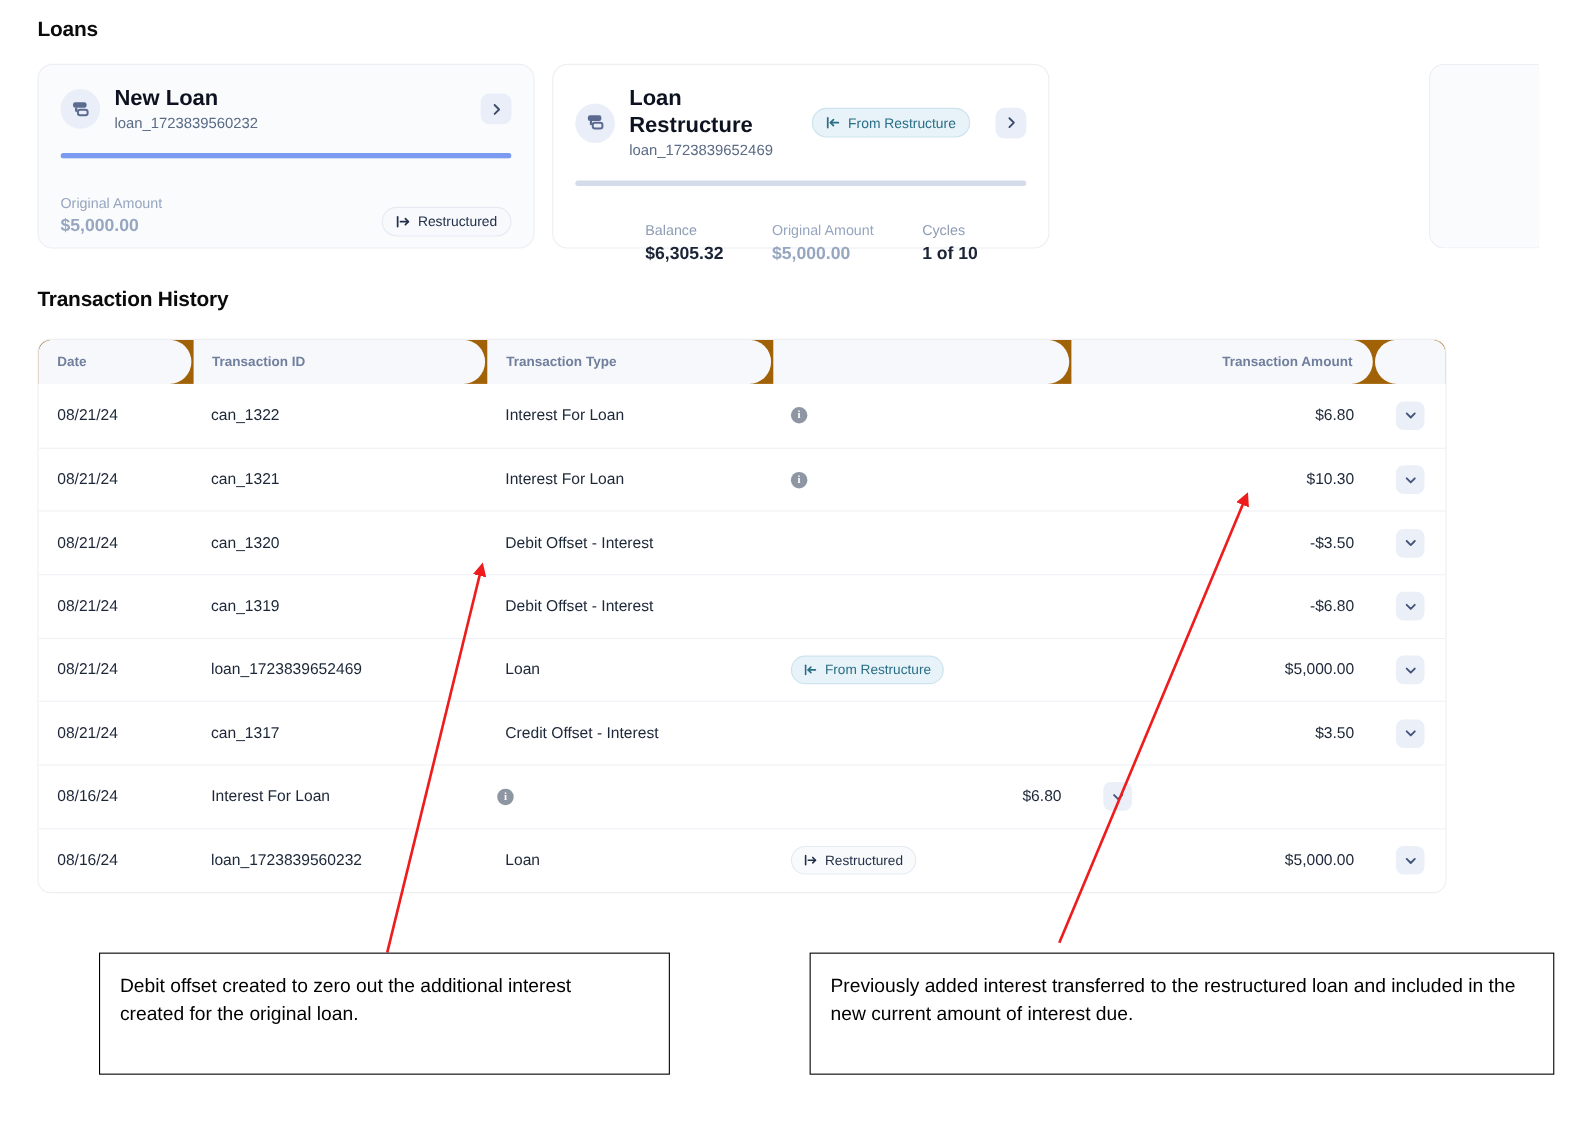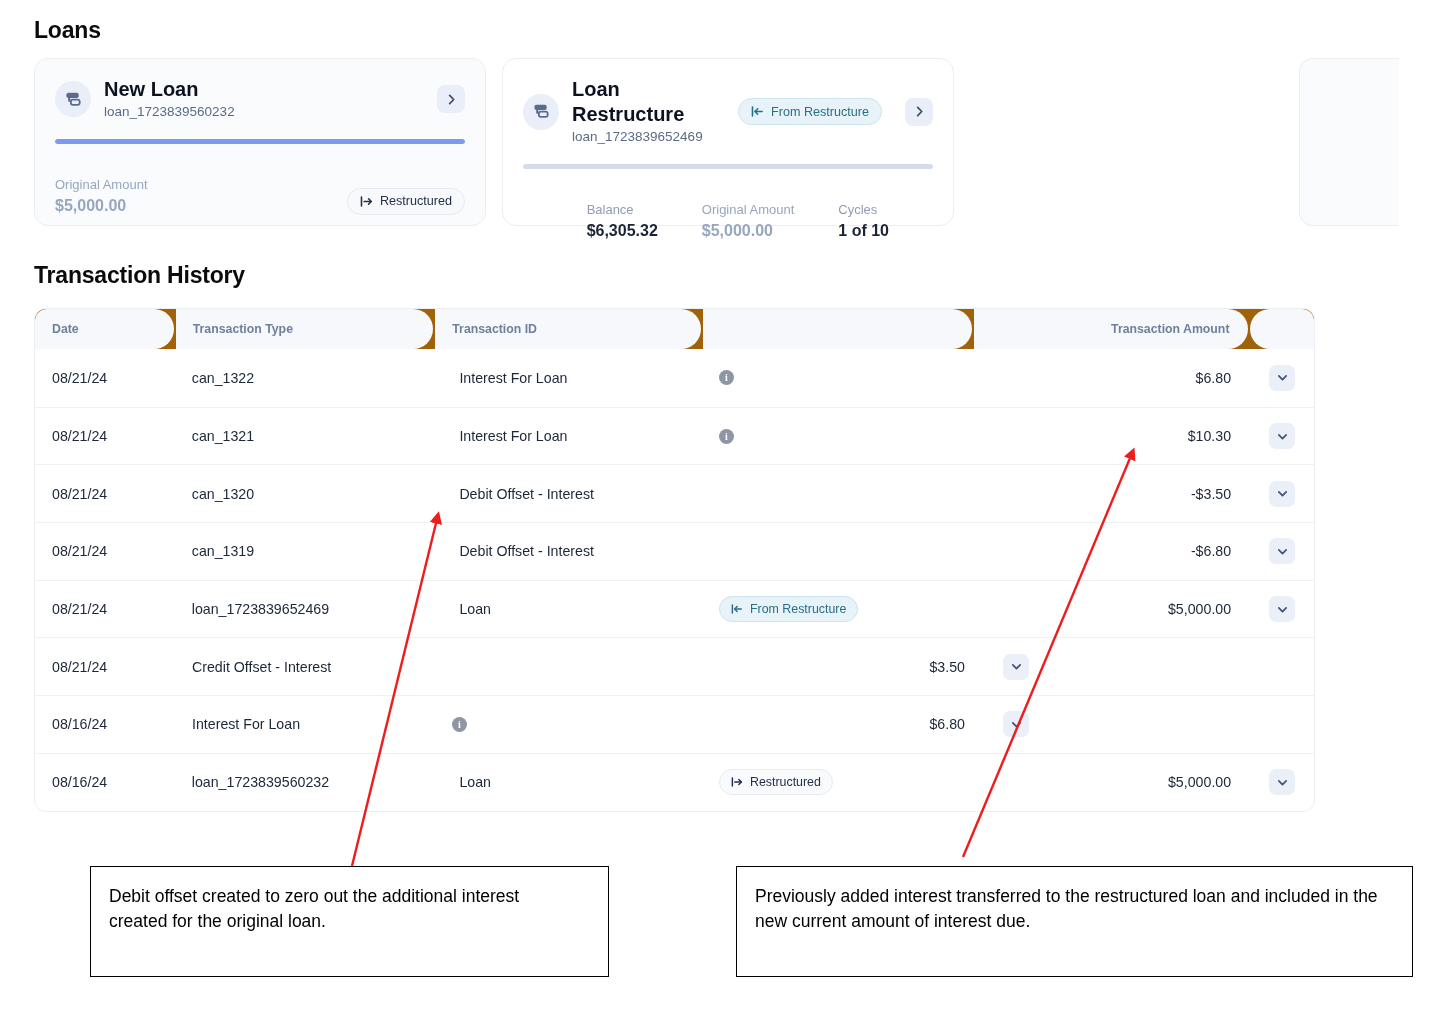--- a/index.html
+++ b/index.html
@@ -8,21 +8,21 @@
     width: 1442px; height: 1036px;
     background: #ffffff;
     font-family: "Liberation Sans", sans-serif;
     -webkit-font-smoothing: antialiased;
   }
   #root { position: relative; width: 1442px; height: 1036px; overflow: hidden; }
 
   
   .section-title {
     position: absolute;
-    font-size: 23px;
+    font-size: 19px;
     font-weight: bold;
     color: #0b0b0c;
     letter-spacing: -0.2px;
   }
   #loans-title { left: 34px; top: 17px; }
   #history-title { left: 34px; top: 262px; }
 
   
   .cards-row { position: absolute; left: 34px; top: 58px; width: 1390px; height: 168px; }
   .loan-card {
@@ -259,22 +259,22 @@
     </div>
 
     <div class="loan-card" id="card-sliver"></div>
   </div>
 
   <div class="section-title" id="history-title">Transaction History</div>
 
   <div id="txn-table">
     <div class="thead">
       <div class="th col-date">Date</div>
+      <div class="th col-id">Transaction ID</div>
       <div class="th col-type">Transaction Type</div>
-      <div class="th col-id">Transaction ID</div>
       <div class="th col-badge"></div>
       <div class="th col-amount right">Transaction Amount</div>
       <div class="th col-exp"></div>
     </div>
     <div id="tbody">
         <div class="trow">
           <div class="td date col-date">08/21/24</div>
           <div class="td id col-id">can_1322</div>
           <div class="td type col-type">Interest For Loan</div>
           <div class="td badge col-badge">
@@ -351,20 +351,21 @@
           <div class="td exp col-exp">
             <span class="chevron-btn">
               <svg width="11" height="11" viewBox="0 0 12 12" aria-hidden="true">
                 <path d="M2 4.2 L6 8.2 L10 4.2" fill="none" stroke="#44557a" stroke-width="1.9" stroke-linecap="round" stroke-linejoin="round"></path>
               </svg>
             </span>
           </div>
         </div>
         <div class="trow">
           <div class="td date col-date">08/21/24</div>
+          <div class="td id col-id">can_1317</div>
           <div class="td type col-type">Credit Offset - Interest</div>
           <div class="td badge col-badge"></div>
           <div class="td amount col-amount">$3.50</div>
           <div class="td exp col-exp">
             <span class="chevron-btn">
               <svg width="11" height="11" viewBox="0 0 12 12" aria-hidden="true">
                 <path d="M2 4.2 L6 8.2 L10 4.2" fill="none" stroke="#44557a" stroke-width="1.9" stroke-linecap="round" stroke-linejoin="round"></path>
               </svg>
             </span>
           </div>

